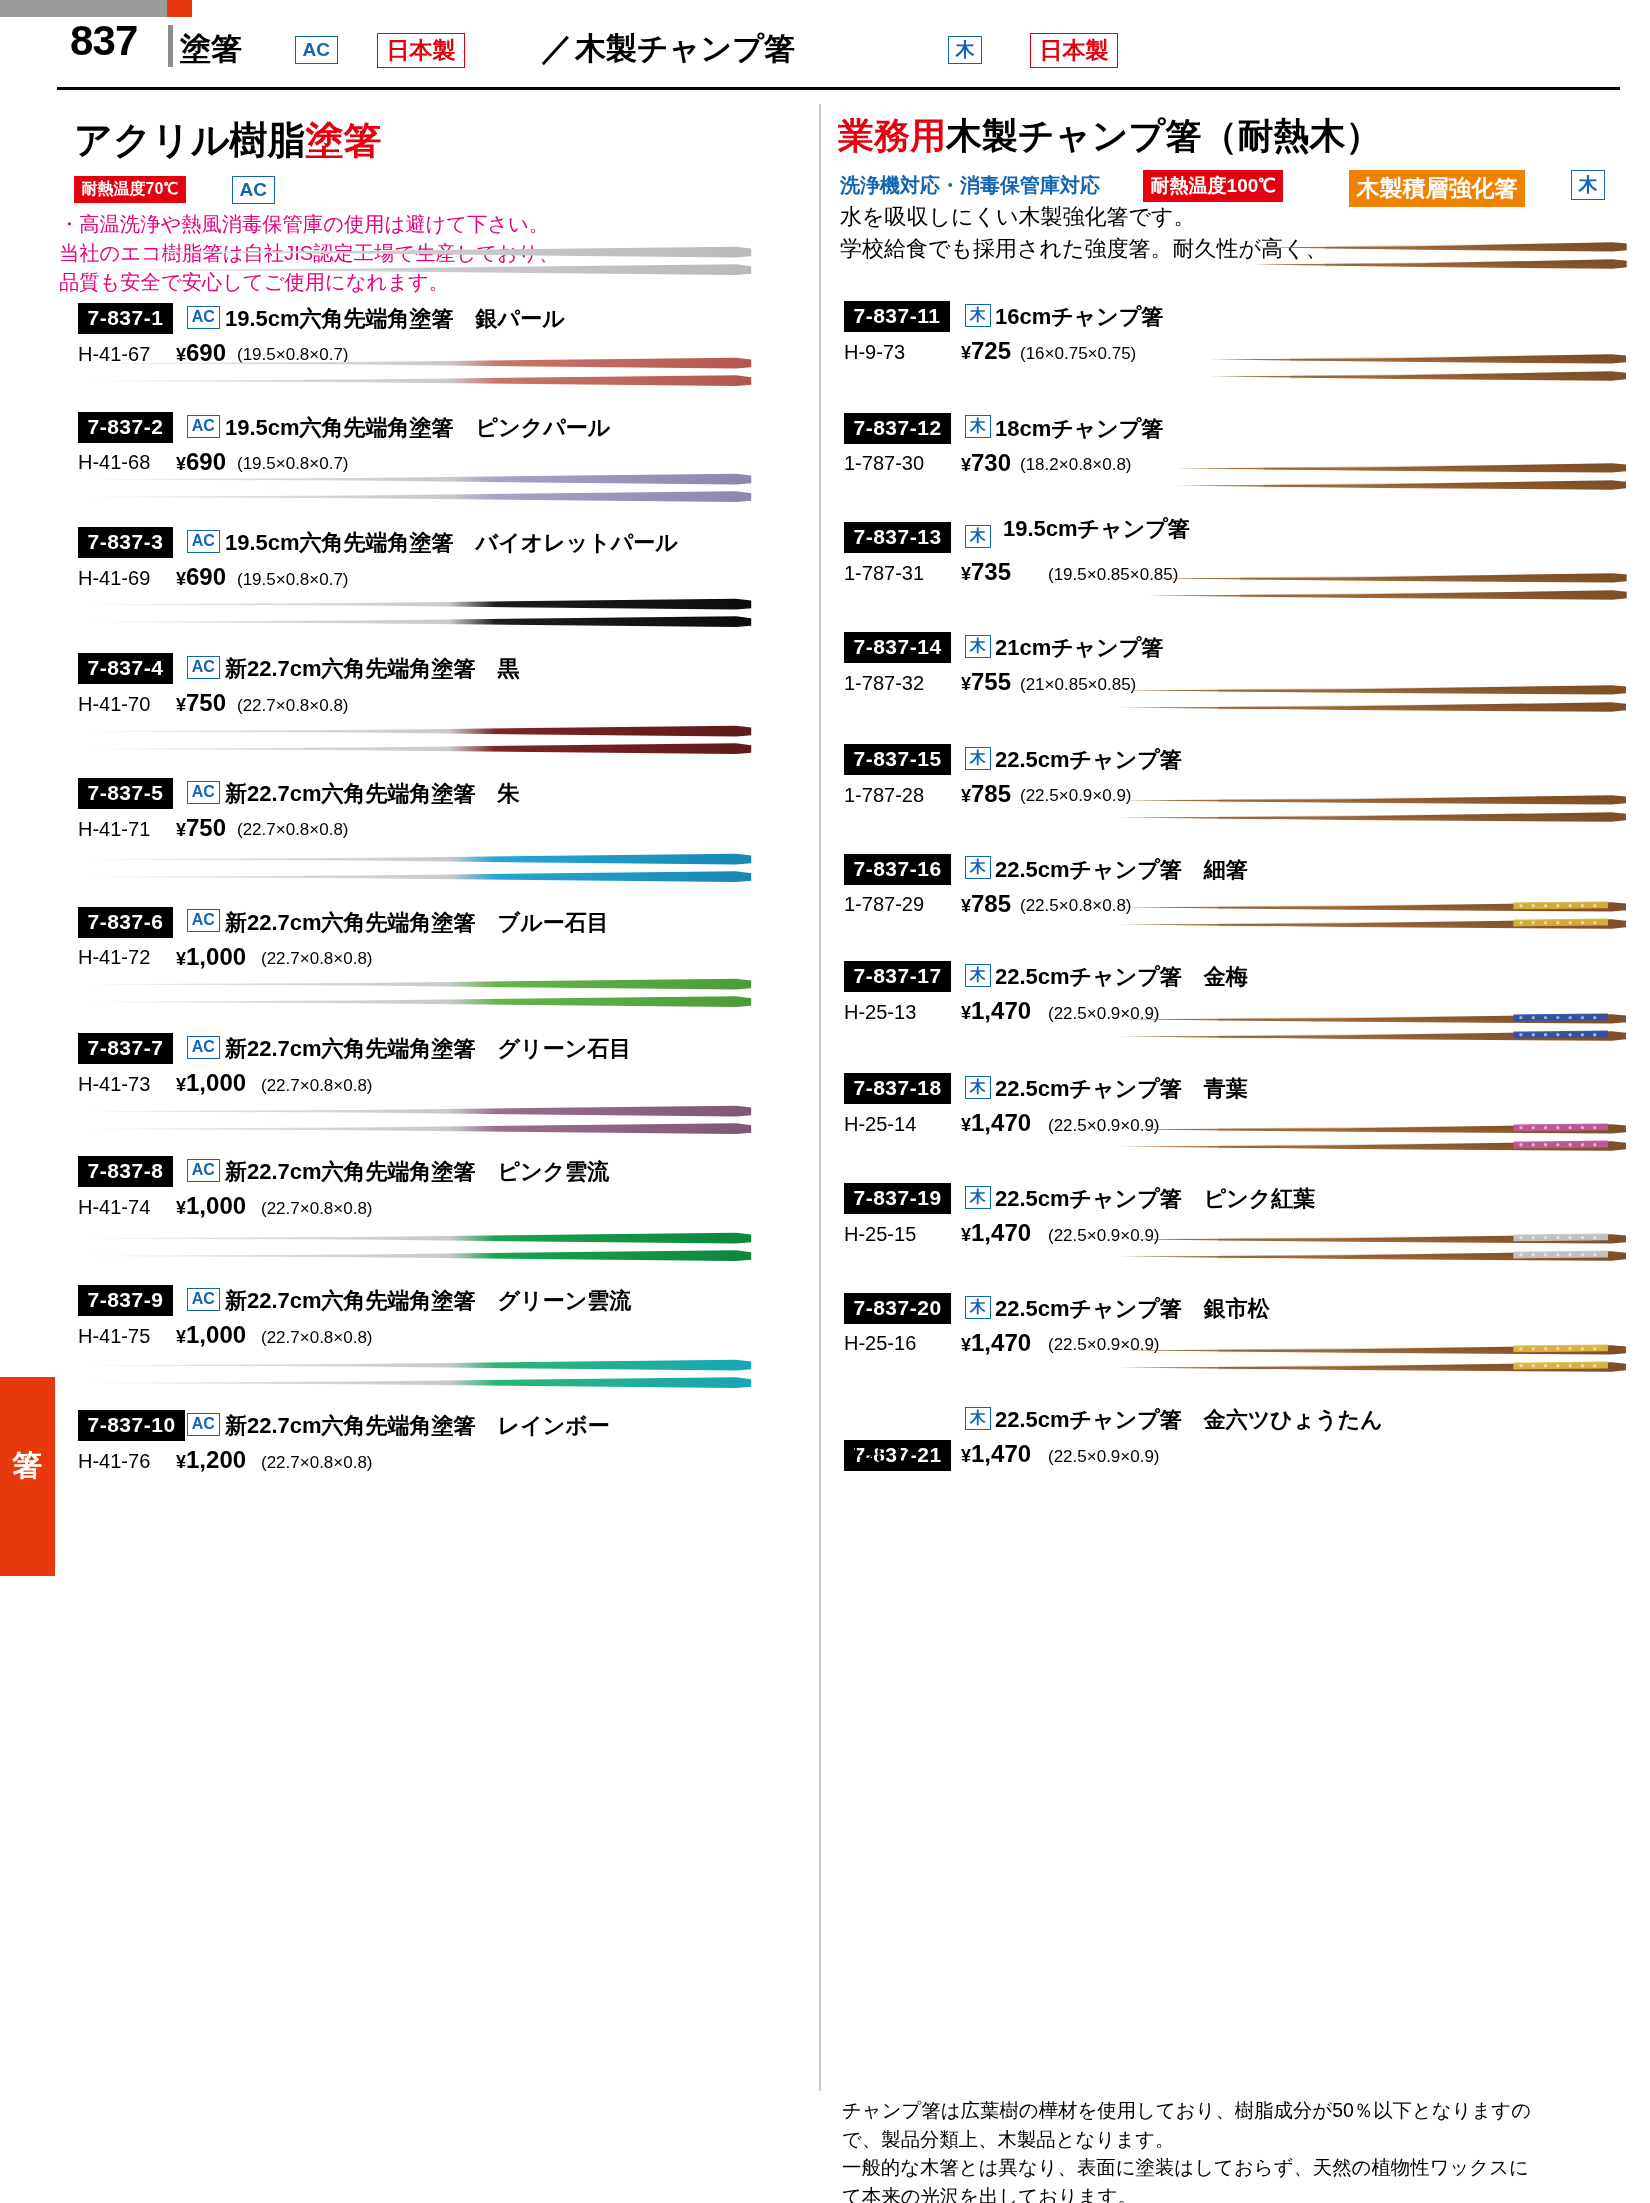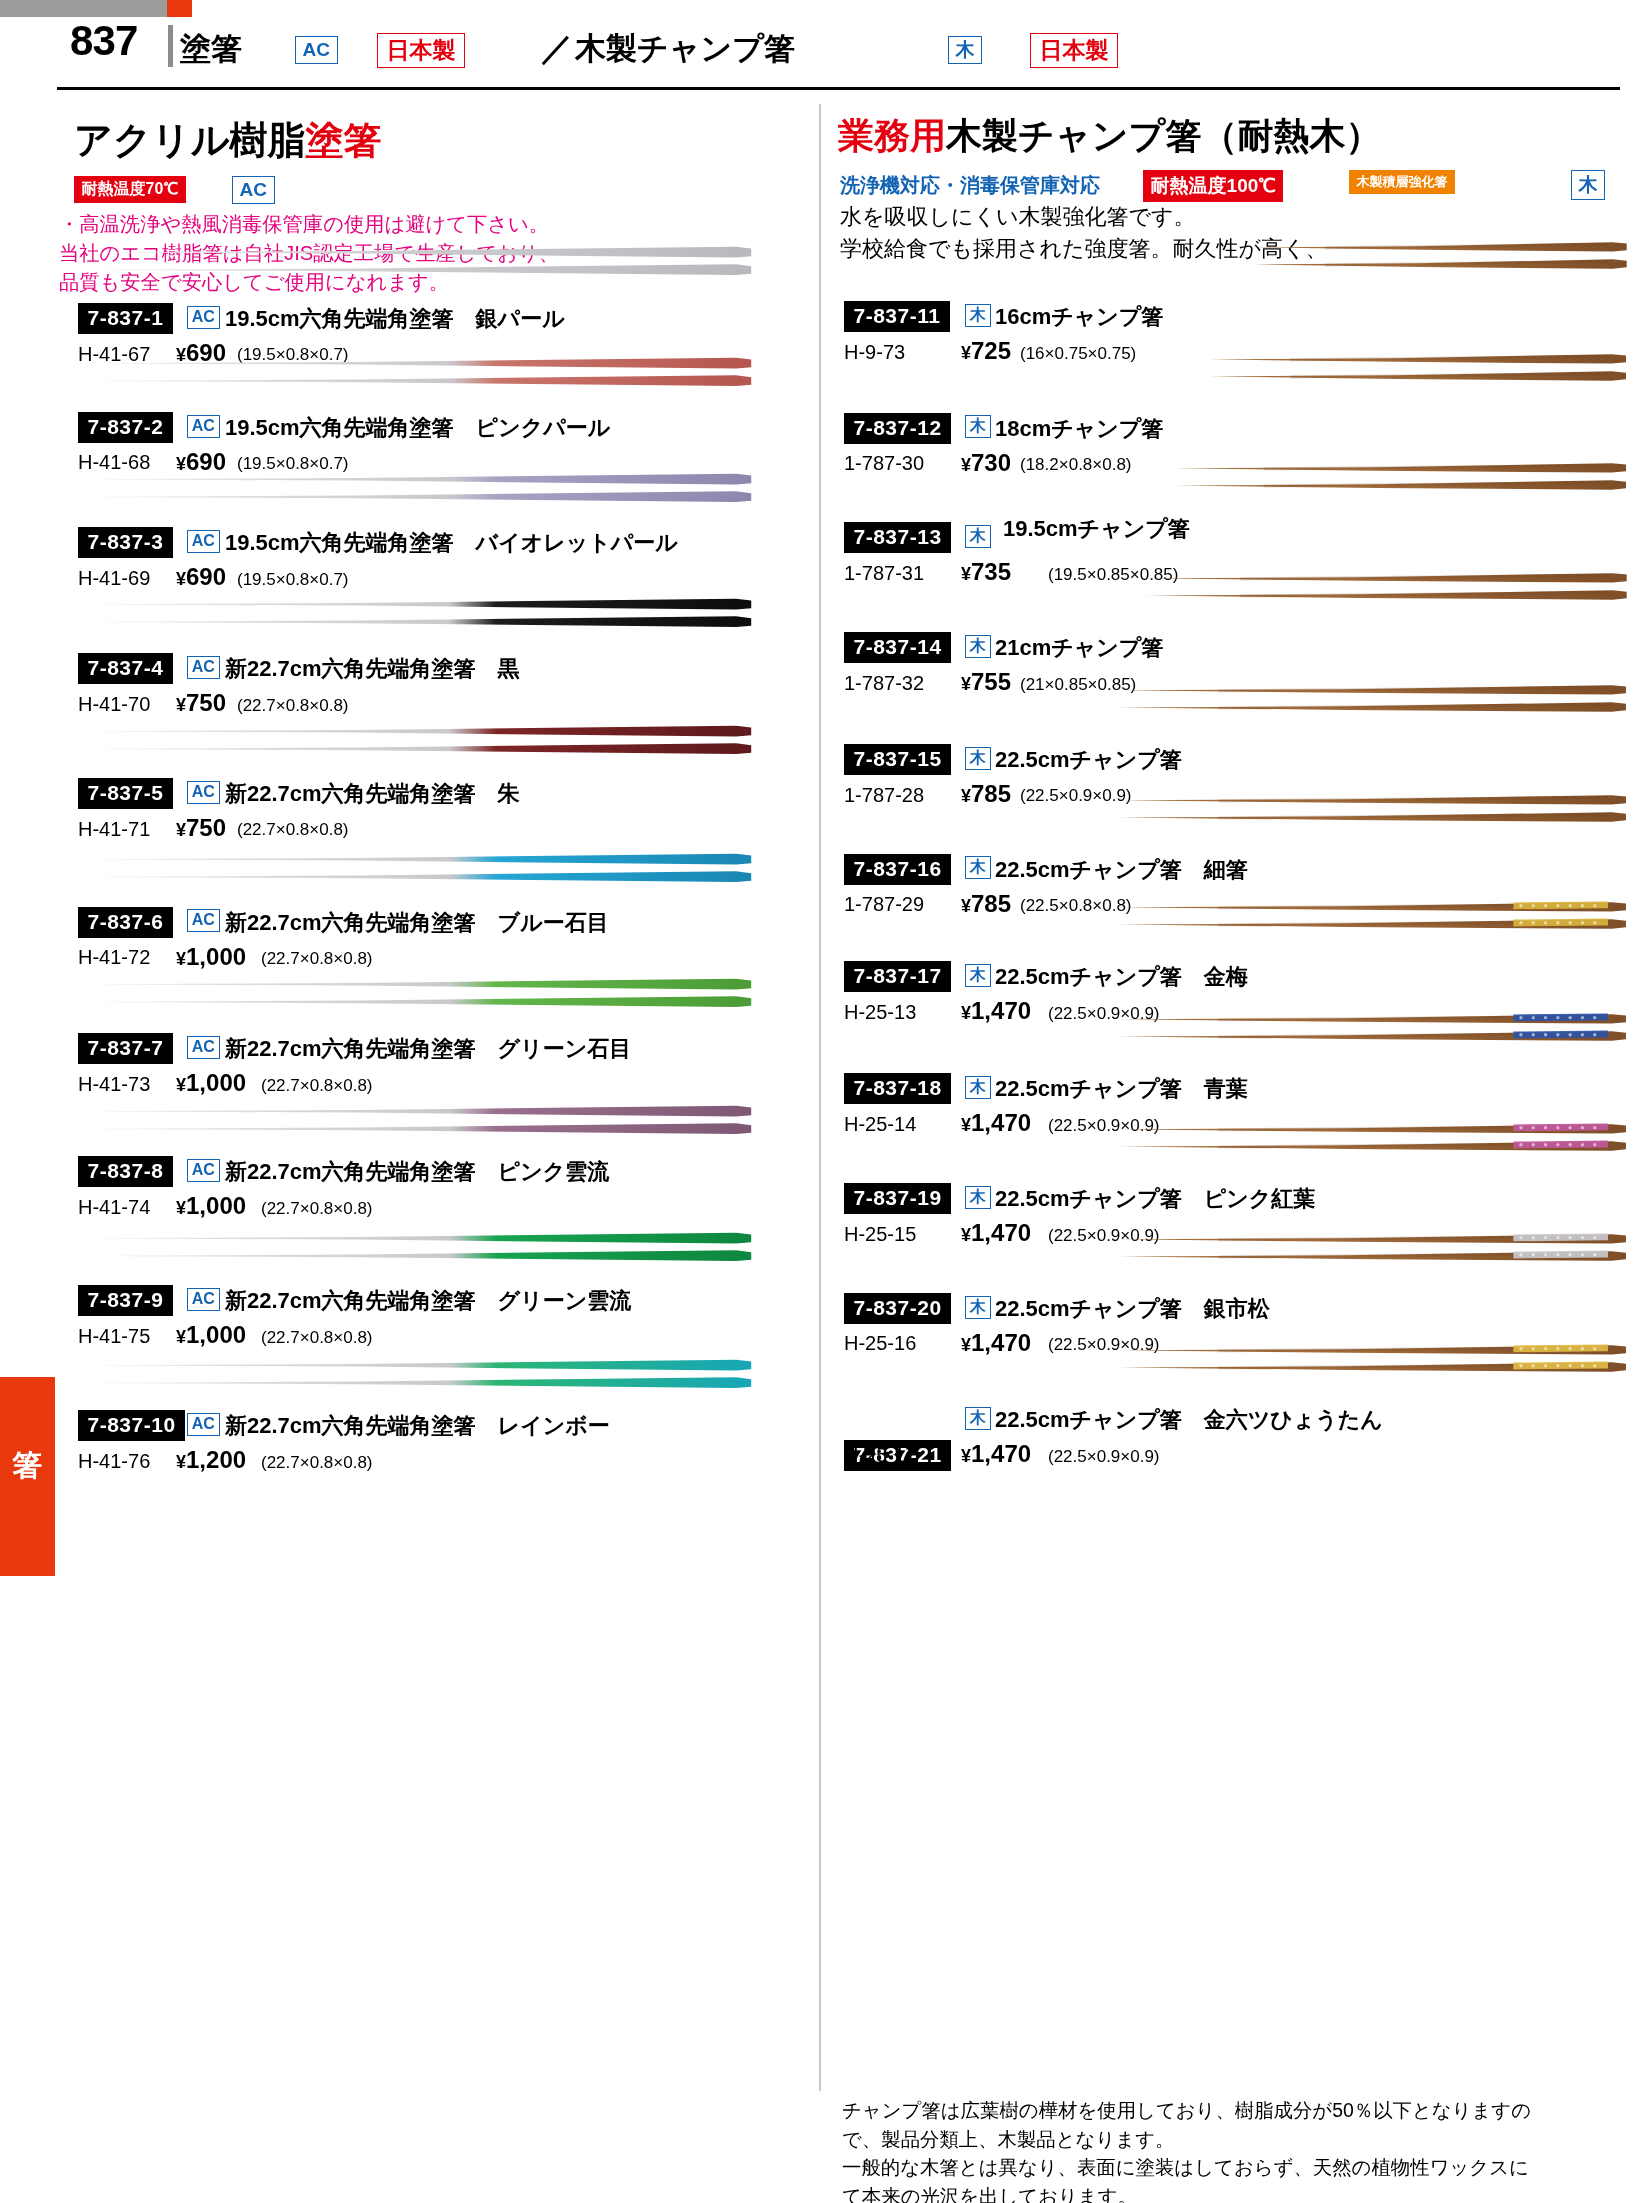--- a/index.html
+++ b/index.html
@@ -252,21 +252,21 @@
     color: #fff;
     font-size: 19px;
     font-weight: bold;
     padding: 2.8px 7.6px;
   }
   .rc-reinf-badge {
     position: absolute;
     left: 526px; top: 170px;
     background: #f08200;
     color: #fff;
-    font-size: 13px;
+    font-size: 23px;
     font-weight: bold;
     padding: 2.8px 7.6px;
   }
   .rc-wood-badge {
     position: absolute;
     left: 748px; top: 170px;
     border: 1.9px solid #1464b4;
     color: #1464b4;
     font-size: 19px;
     font-weight: bold;

